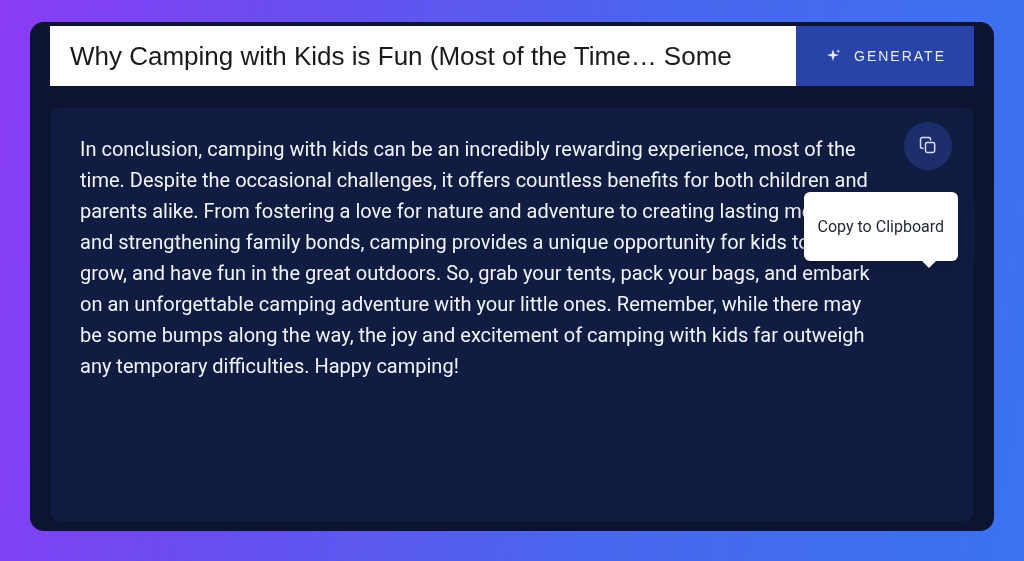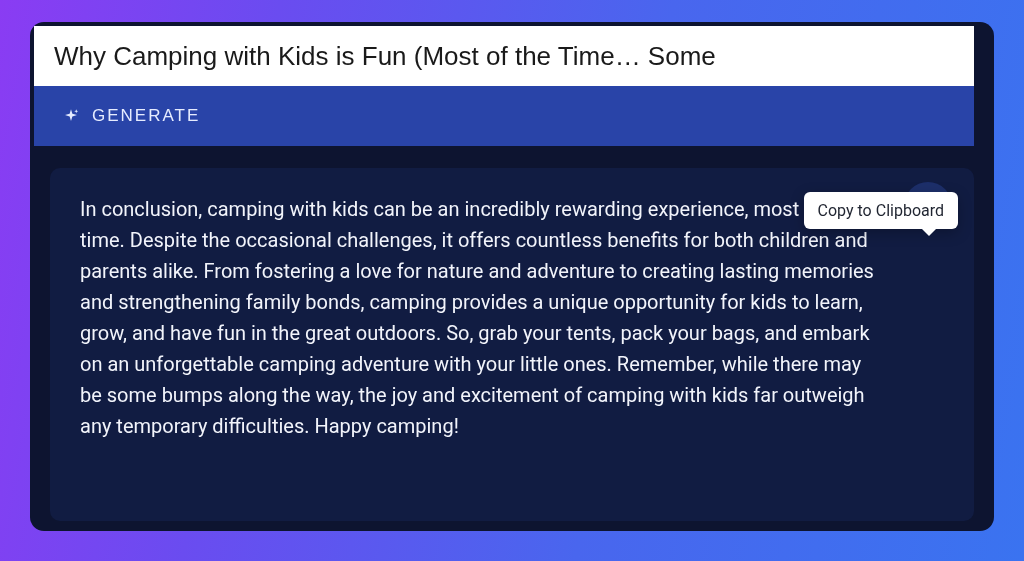--- a/index.html
+++ b/index.html
@@ -35,22 +35,21 @@
     padding: 12px 26px;
     text-transform: uppercase;
     cursor: pointer;
     white-space: nowrap;
   }
   .tab.active {
     color: #ffffff;
   }
   .input-row {
     display: flex;
-    margin: 4px 20px 0 4px;
-    flex-direction: column;
+    margin: 4px 20px 0 20px;
   }
   .title-input {
     flex: 1 1 auto;
     height: 60px;
     background: #ffffff;
     border: none;
     font-size: 26px;
     font-weight: 400;
     color: #1a1a1a;
     padding: 0 20px;
@@ -59,21 +58,21 @@
     overflow: hidden;
     text-overflow: clip;
   }
   .generate-btn {
     flex: 0 0 auto;
     background: #2944a8;
     color: #e6ecff;
     border: none;
     height: 60px;
     padding: 0 28px;
-    font-size: 17px;
+    font-size: 14px;
     letter-spacing: 2px;
     font-weight: 500;
     display: flex;
     align-items: center;
     gap: 12px;
     cursor: pointer;
   }
   .sparkle-icon {
     width: 18px; height: 18px;
     display: inline-flex; align-items: center; justify-content: center;
@@ -101,21 +100,21 @@
     flex-direction: column;
     align-items: flex-end;
   }
   .tooltip {
     position: absolute;
     top: 170px;
     right: 36px;
     background: #ffffff;
     color: #1f2430;
     font-size: 16px;
-    padding: 9px 14px;
+    padding: 25px 14px;
     border-radius: 6px;
     box-shadow: 0 4px 14px rgba(0,0,0,0.25);
     white-space: nowrap;
     z-index: 5;
   }
   .tooltip::after {
     content: "";
     position: absolute;
     bottom: -7px;
     right: 22px;

